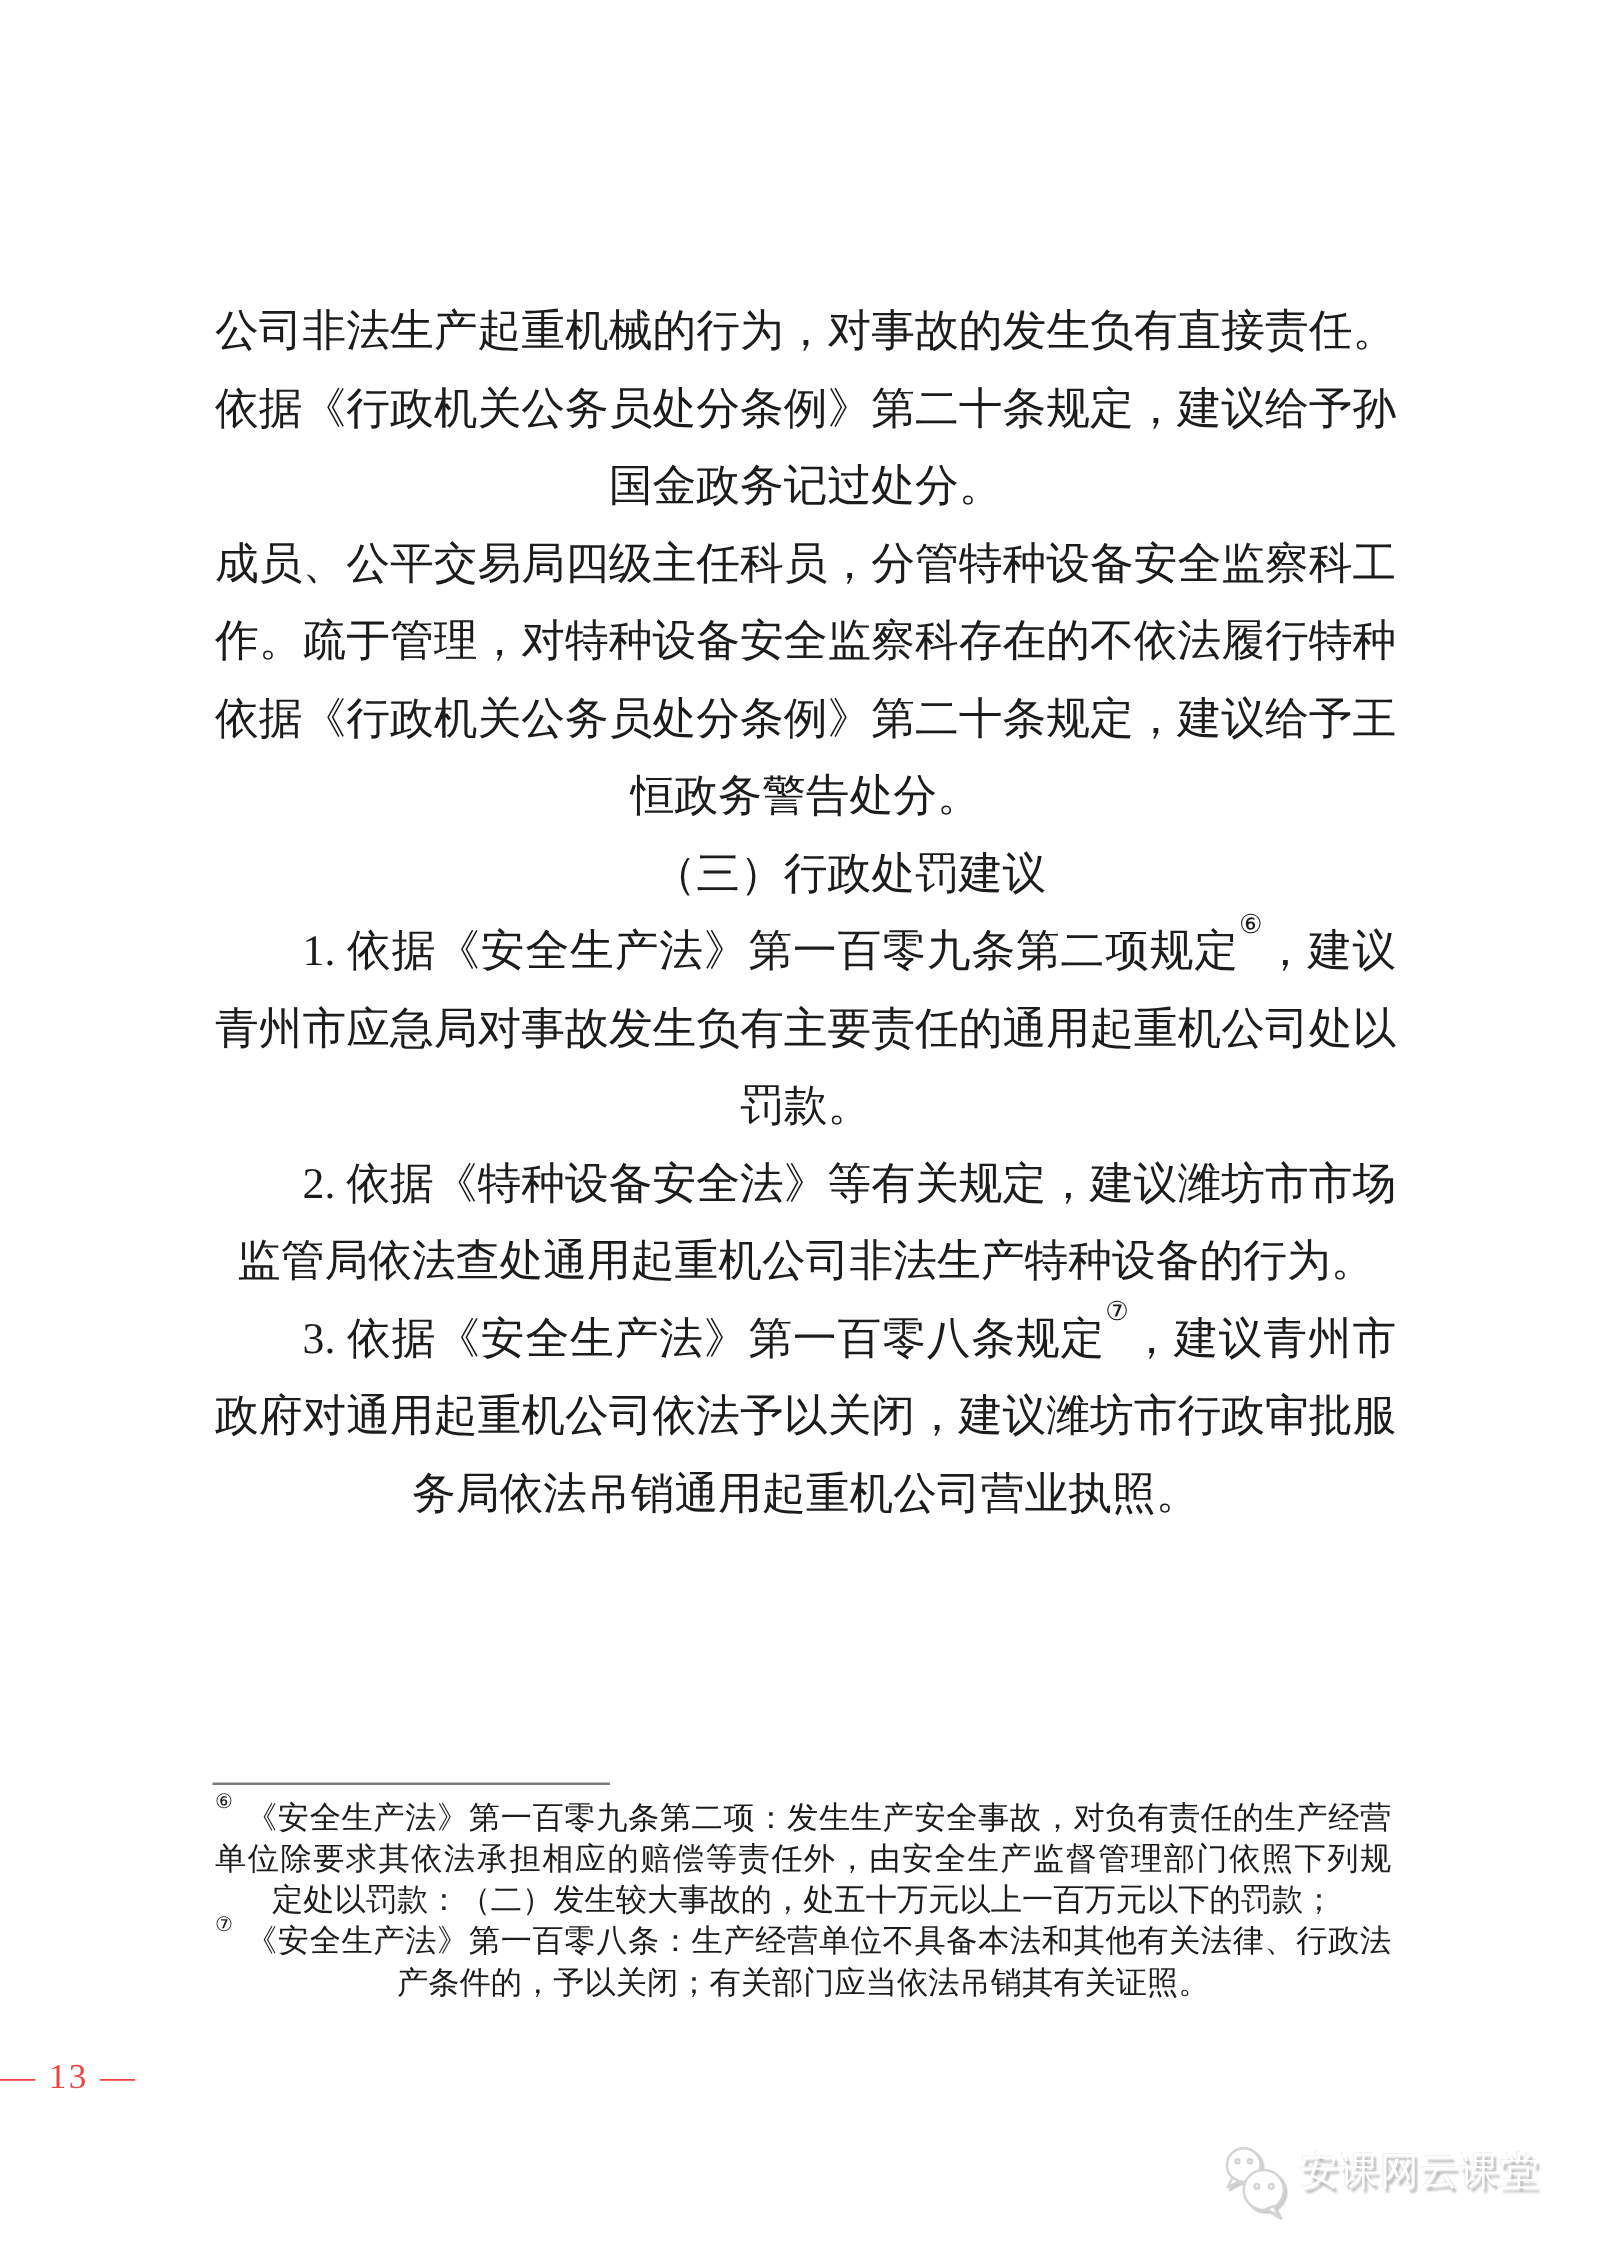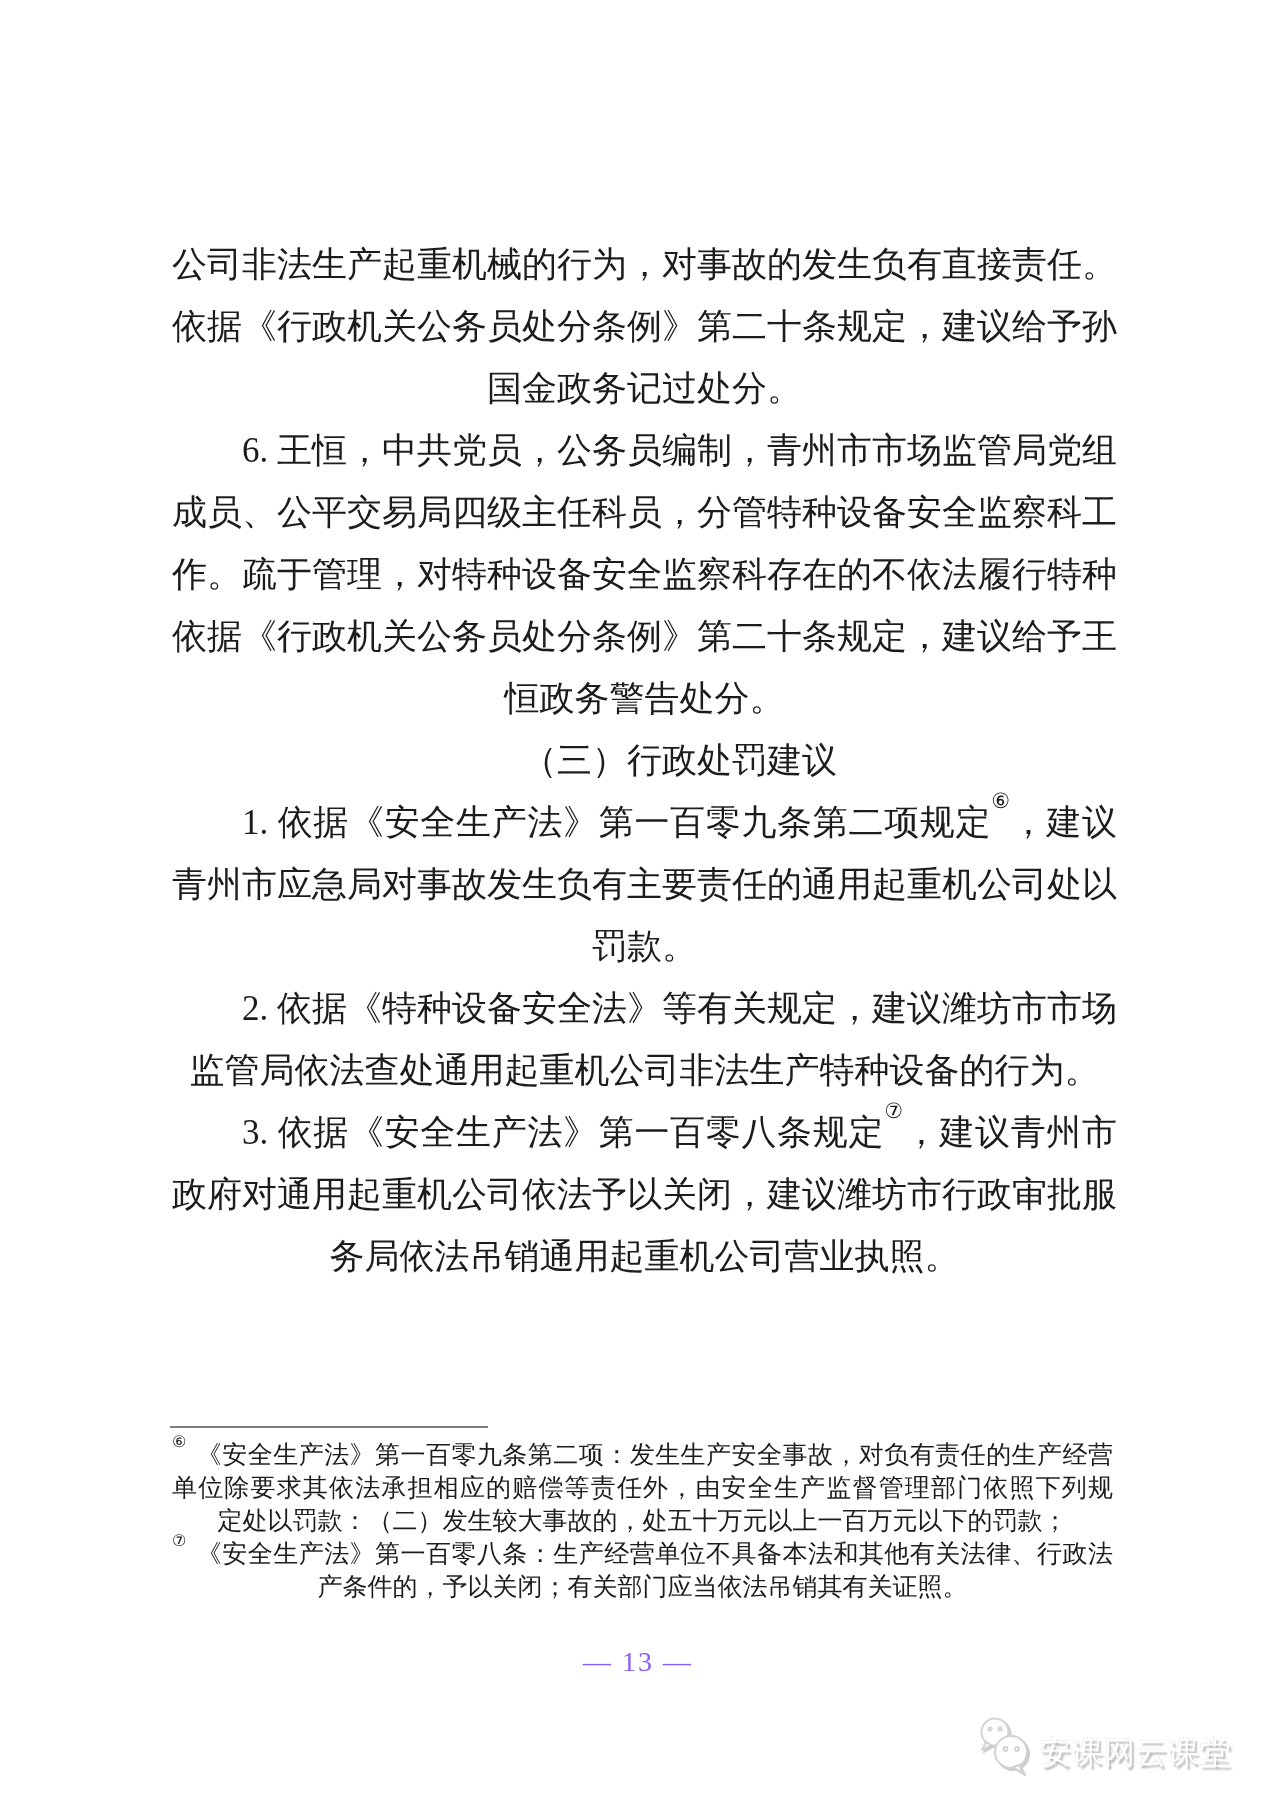--- a/index.html
+++ b/index.html
@@ -53,32 +53,32 @@
     position: relative;
     top: -7px;
     margin-right: 10px;
   }
   
   .page-number {
     position: absolute;
     top: 1646px;
     left: 0;
     width: 100%;
-    text-align: center;
+    text-align: left;
     font-size: 28px;
-    color: #8b5cf6;
+    color: #ef4444;
     letter-spacing: 2px;
   }
   
   .watermark {
     position: absolute;
     top: 1716px;
     left: 976px;
     display: flex;
-    align-items: flex-end;
+    align-items: flex-start;
     gap: 8px;
   }
   .wm-logo {
     width: 56px;
     height: 58px;
     filter: drop-shadow(2px 2px 0px #cccccc);
   }
   .wm-text {
     font-family: "Liberation Sans", sans-serif;
     font-size: 31px;
@@ -90,21 +90,20 @@
 </style>
 </head>
 <body>
 
 <div class="page">
 
   <div class="body-text">
     <div class="bline just"><span>公司非法生产起重机械的行为，对事故的发生负有直接责任。</span></div>
     <div class="bline just"><span>依据《行政机关公务员处分条例》第二十条规定，建议给予孙</span></div>
     <div class="bline left"><span>国金政务记过处分。</span></div>
-    <div class="bline just indent"><span>6. 王恒，中共党员，公务员编制，青州市市场监管局党组</span></div>
     <div class="bline just"><span>成员、公平交易局四级主任科员，分管特种设备安全监察科工</span></div>
     <div class="bline just"><span>作。疏于管理，对特种设备安全监察科存在的不依法履行特种</span></div>
     <div class="bline just"><span>依据《行政机关公务员处分条例》第二十条规定，建议给予王</span></div>
     <div class="bline left"><span>恒政务警告处分。</span></div>
     <div class="bline left indent"><span>（三）行政处罚建议</span></div>
     <div class="bline just indent"><span>1. 依据《安全生产法》第一百零九条第二项规定</span><sup>⑥</sup><span>，建议</span></div>
     <div class="bline just"><span>青州市应急局对事故发生负有主要责任的通用起重机公司处以</span></div>
     <div class="bline left"><span>罚款。</span></div>
     <div class="bline just indent"><span>2. 依据《特种设备安全法》等有关规定，建议潍坊市市场</span></div>
     <div class="bline left"><span>监管局依法查处通用起重机公司非法生产特种设备的行为。</span></div>

